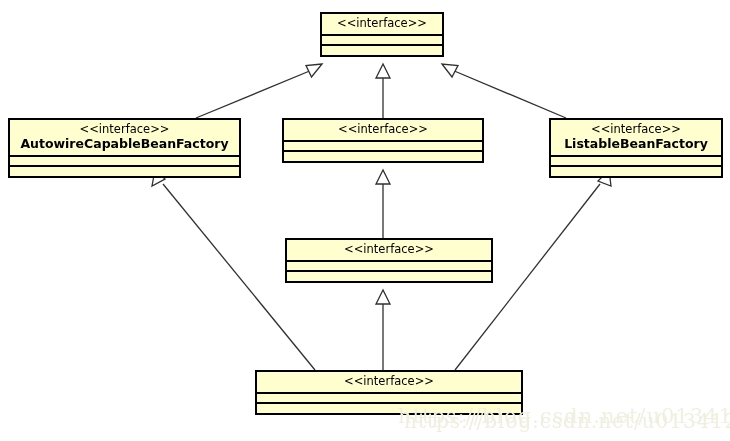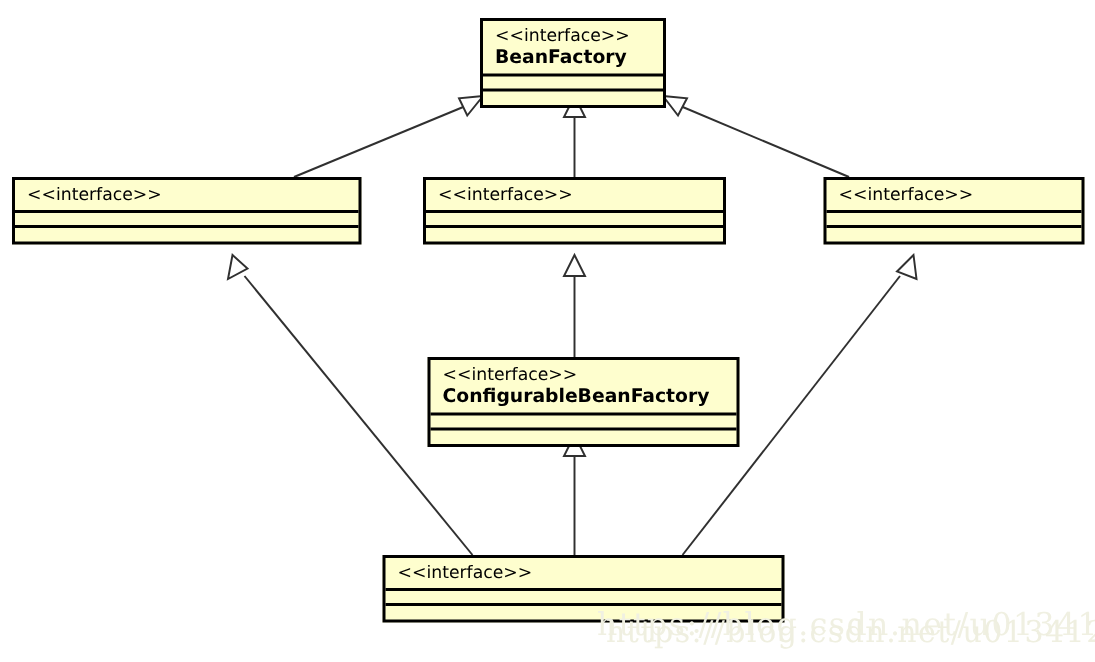--- a/index.html
+++ b/index.html
@@ -18,20 +18,21 @@
   }
   .uml-box {
     position: absolute;
     box-sizing: border-box;
     background: #fefece;
     border: 2px solid #000000;
     z-index: 5;
   }
   .uml-head {
     padding: 3px 8px 4px 8px;
+    text-align: center;
     line-height: 1.12;
     border-radius: 12px;
   }
   .stereotype {
     font-size: 11.5px;
     color: #000000;
     font-weight: normal;
     letter-spacing: 0px;
     white-space: nowrap;
   }
@@ -116,54 +117,54 @@
 
     <g>
       <line x1="455" y1="370" x2="600" y2="184" stroke="#303030" stroke-width="1.3"></line>
       <polygon points="609,170 598,181 611,186" fill="#ffffff" stroke="#303030" stroke-width="1.3"></polygon>
     </g>
   </svg>
 
   <div class="uml-box" style="left:320px; top:12px; width:124px;">
     <div class="uml-head">
       <div class="stereotype">&lt;&lt;interface&gt;&gt;</div>
-      <div class="cls-name">BeanFactory</div>
     </div>
     <div class="compartment"></div>
     <div class="compartment short"></div>
   </div>
 
   <div class="uml-box" style="left:8px; top:118px; width:233px;">
     <div class="uml-head">
       <div class="stereotype">&lt;&lt;interface&gt;&gt;</div>
+      <div class="cls-name">AutowireCapableBeanFactory</div>
     </div>
     <div class="compartment"></div>
     <div class="compartment short"></div>
   </div>
 
   <div class="uml-box" style="left:282px; top:118px; width:202px;">
     <div class="uml-head">
       <div class="stereotype">&lt;&lt;interface&gt;&gt;</div>
     </div>
     <div class="compartment"></div>
     <div class="compartment short"></div>
   </div>
 
   <div class="uml-box" style="left:549px; top:118px; width:174px;">
     <div class="uml-head">
       <div class="stereotype">&lt;&lt;interface&gt;&gt;</div>
+      <div class="cls-name">ListableBeanFactory</div>
     </div>
     <div class="compartment"></div>
     <div class="compartment short"></div>
   </div>
 
   <div class="uml-box" style="left:285px; top:238px; width:208px;">
     <div class="uml-head">
       <div class="stereotype">&lt;&lt;interface&gt;&gt;</div>
-      <div class="cls-name">ConfigurableBeanFactory</div>
     </div>
     <div class="compartment"></div>
     <div class="compartment short"></div>
   </div>
 
   <div class="uml-box" style="left:255px; top:370px; width:268px;">
     <div class="uml-head">
       <div class="stereotype">&lt;&lt;interface&gt;&gt;</div>
     </div>
     <div class="compartment"></div>

